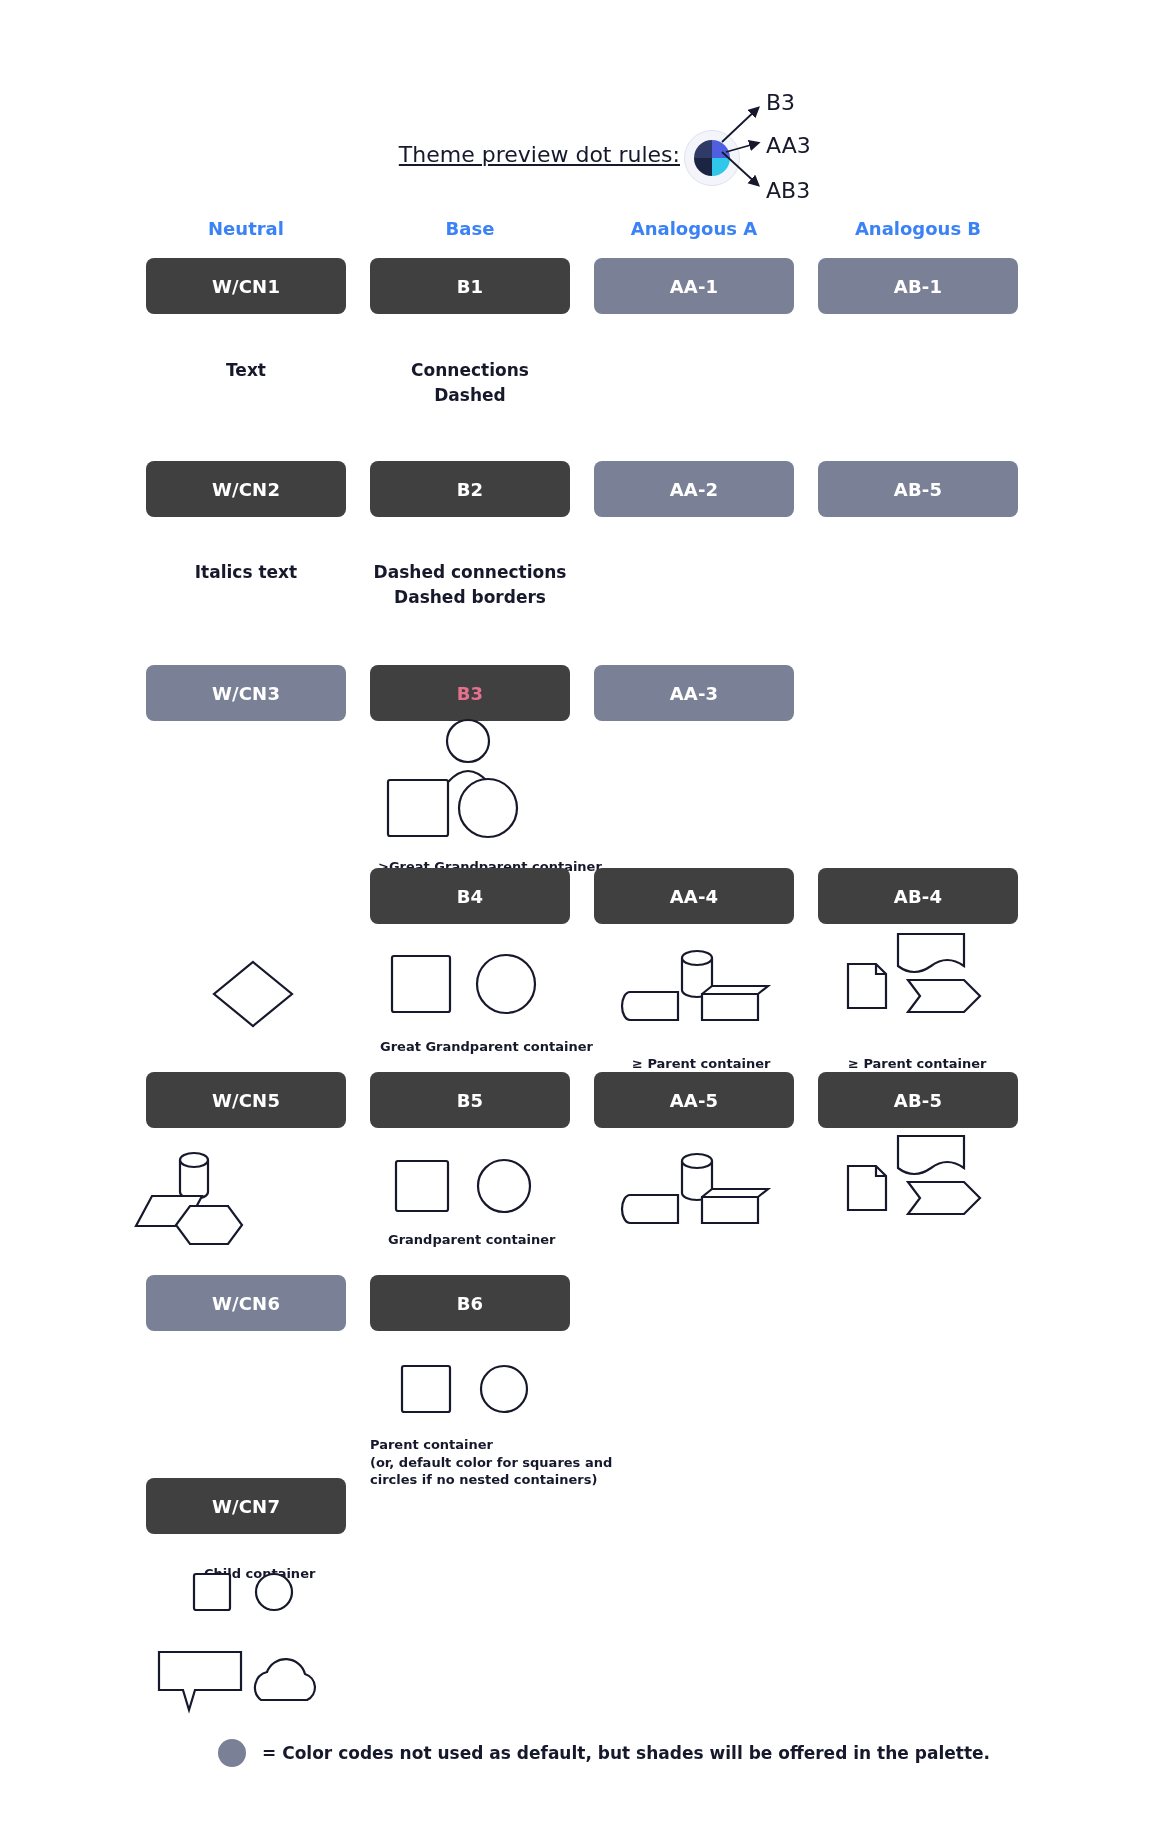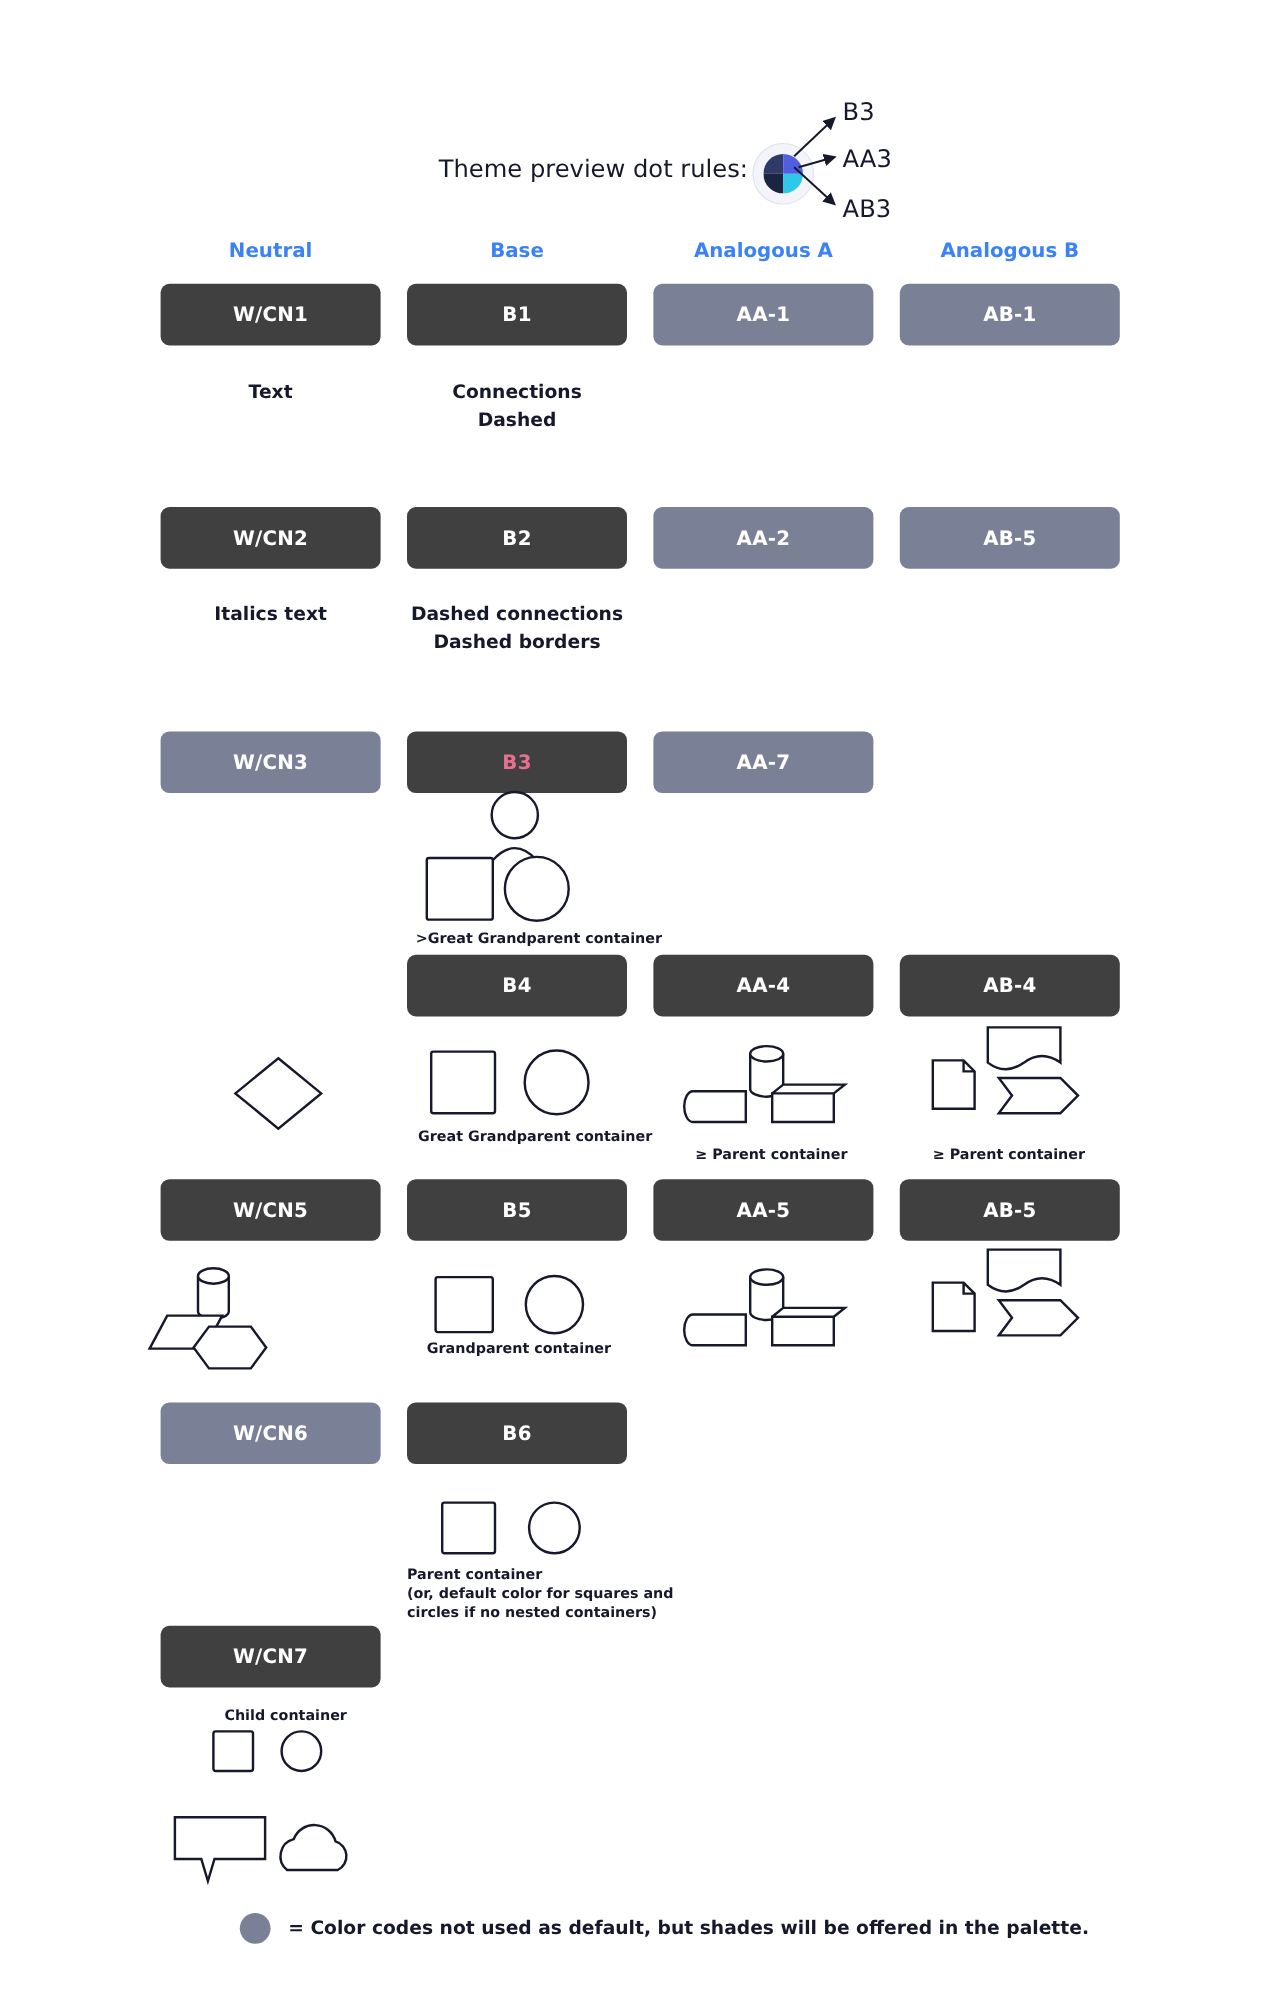--- a/index.html
+++ b/index.html
@@ -32,20 +32,21 @@
   }
   .header-label {
     position: absolute;
     left: 360px;
     top: 82px;
     width: 320px;
     text-align: right;
     font-size: 22px;
     font-weight: 400;
     color: #16182b;
+    text-decoration: underline;
   }
   .dot-wrap {
     position: absolute;
     left: 684px;
     top: 70px;
     width: 60px;
     height: 60px;
   }
   .dot-halo {
     position: absolute;
@@ -119,20 +120,21 @@
   .swatch.dark { background: #404040; color: #ffffff; }
   .swatch.gray { background: #7a8096; color: #ffffff; }
   .swatch .pinkish { color: #e8708f; }
 
   .caption {
     position: absolute;
     font-size: 17px;
     font-weight: 700;
     color: #16182b;
     line-height: 1.45;
+    margin-top: 13px;
   }
   .caption.center {
     width: 200px;
     text-align: center;
   }
   .caption.small {
     font-size: 13px;
     font-weight: 700;
     line-height: 1.35;
   }
@@ -223,21 +225,21 @@
   <div class="swatch gray" style="left:818px; top:461px">AB-5</div>
 
   <div class="caption center" style="left:146px; top:547px">Italics text</div>
   <div class="caption center" style="left:355px; top:547px; width:230px; white-space:pre-line">Dashed connections
 Dashed borders</div>
 
   <div class="swatch gray" style="left:146px; top:665px">W/CN3</div>
   <div class="swatch dark" style="left:370px; top:665px">
       <span class="pinkish">B3</span>
     </div>
-  <div class="swatch gray" style="left:594px; top:665px">AA-7</div>
+  <div class="swatch gray" style="left:594px; top:665px">AA-3</div>
 
   <div class="shapes" style="left:380px; top:720px">
     <svg width="180" height="120" viewBox="0 0 180 120">
       <circle cx="88" cy="21" r="21" fill="#ffffff" stroke="#16182b" stroke-width="2.2"></circle>
       <path d="M68,62 q20,-22 40,0" fill="#ffffff" stroke="#16182b" stroke-width="2.2"></path>
       <rect x="8" y="60" width="60" height="56" rx="2" fill="#ffffff" stroke="#16182b" stroke-width="2.2"></rect>
       <circle cx="108" cy="88" r="29" fill="#ffffff" stroke="#16182b" stroke-width="2.2"></circle>
     </svg>
   </div>
   <div class="caption small" style="left:378px; top:845px">&gt;Great Grandparent container</div>

